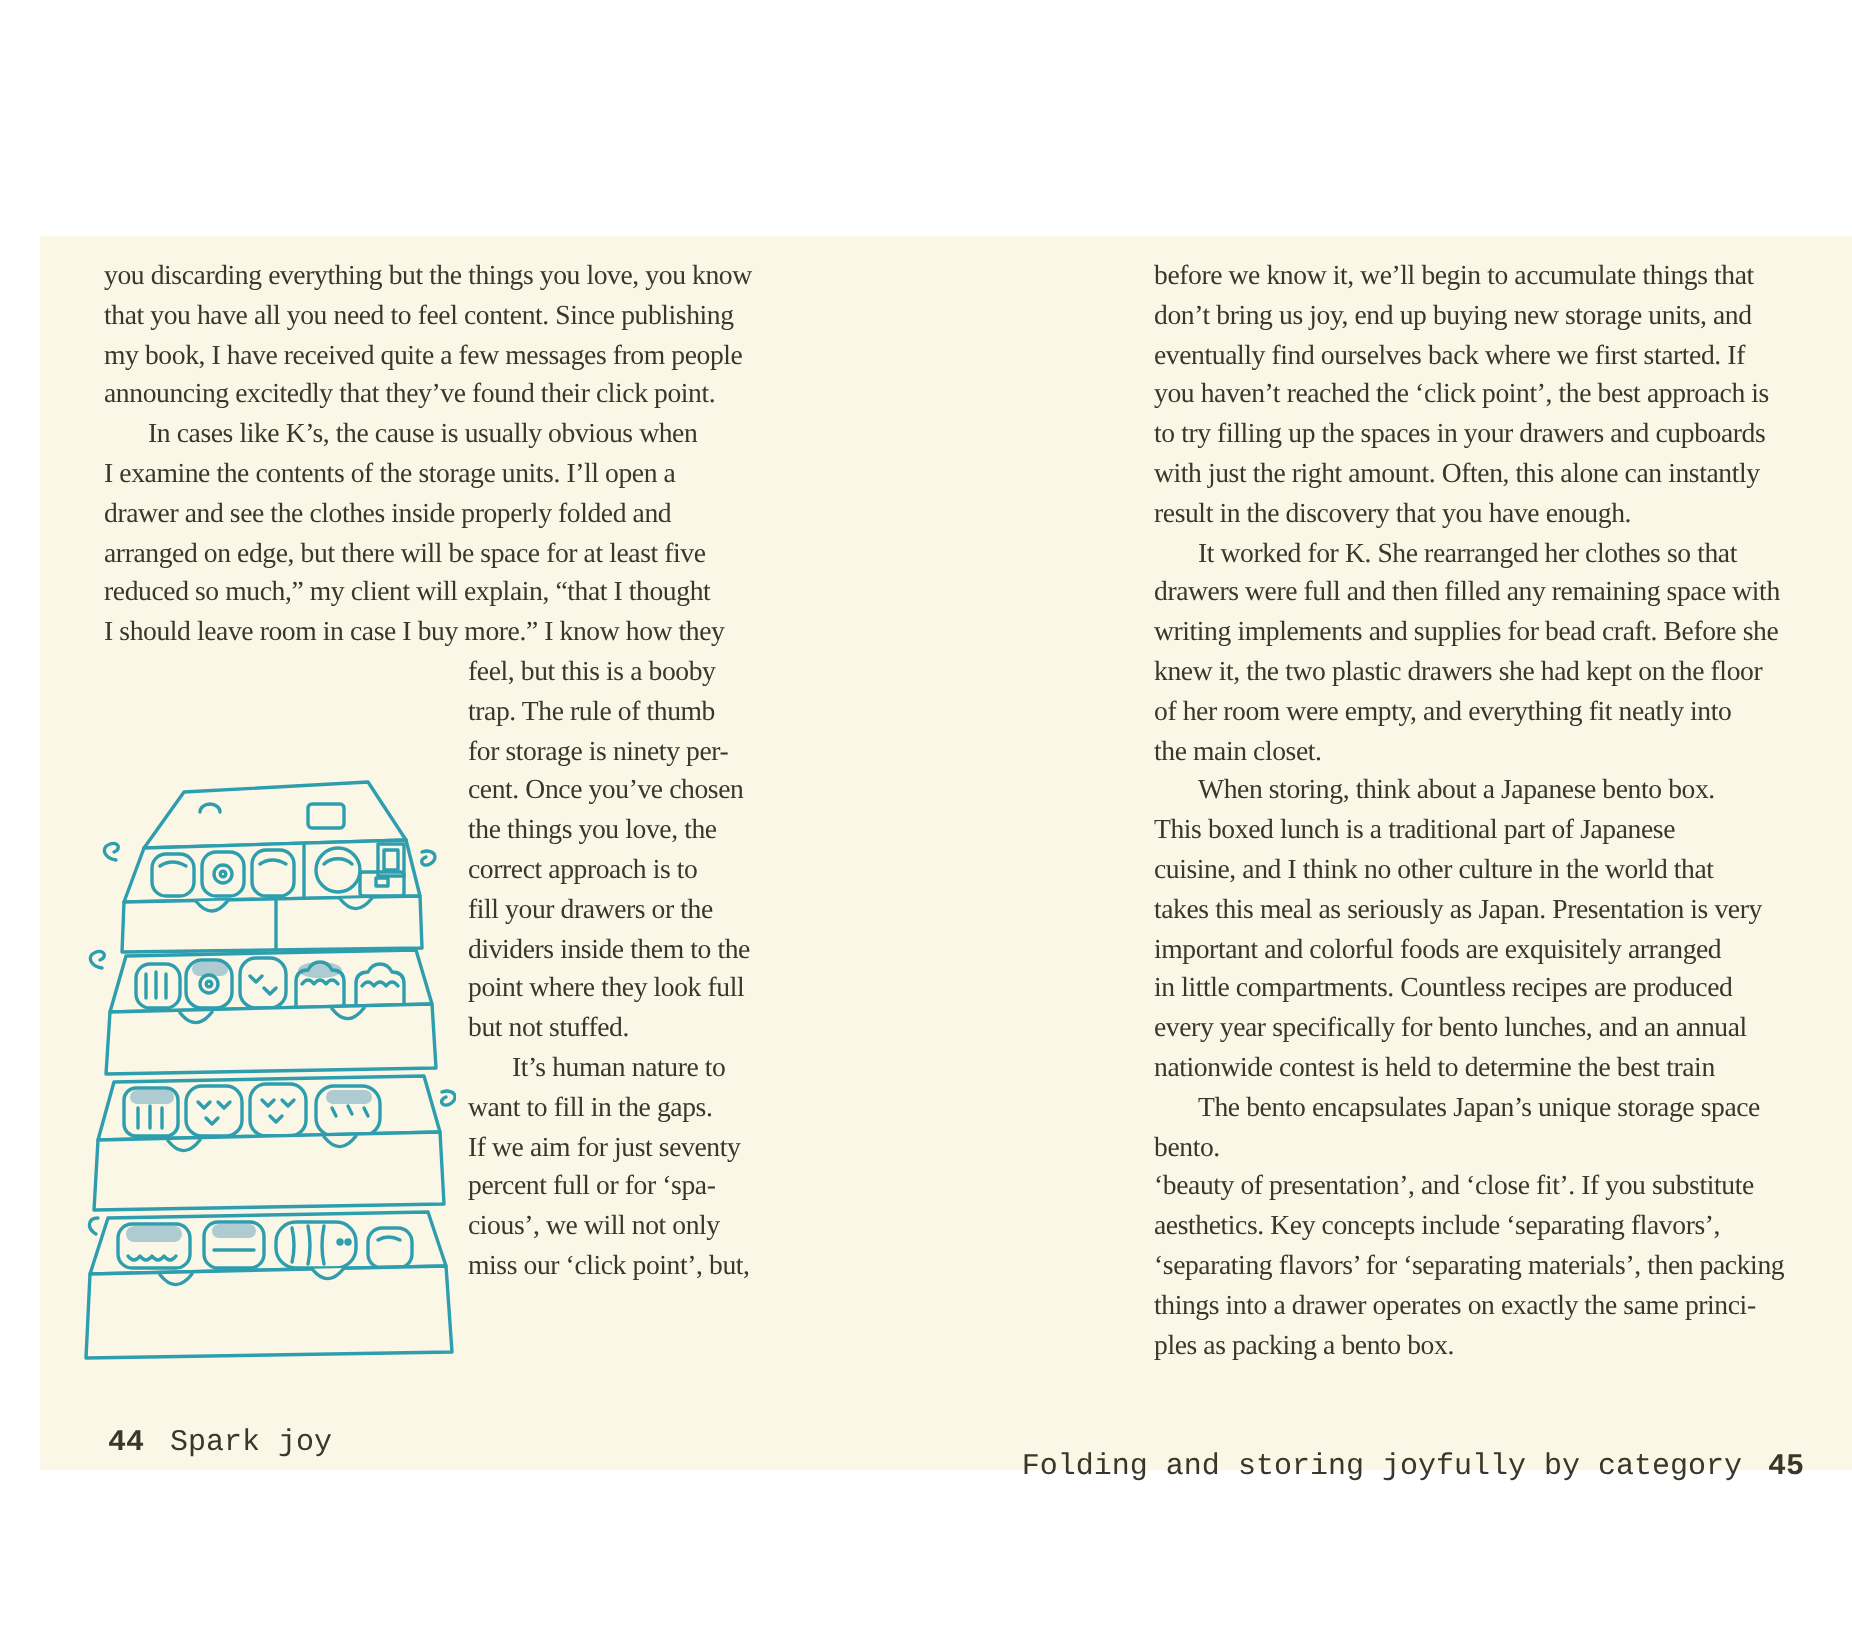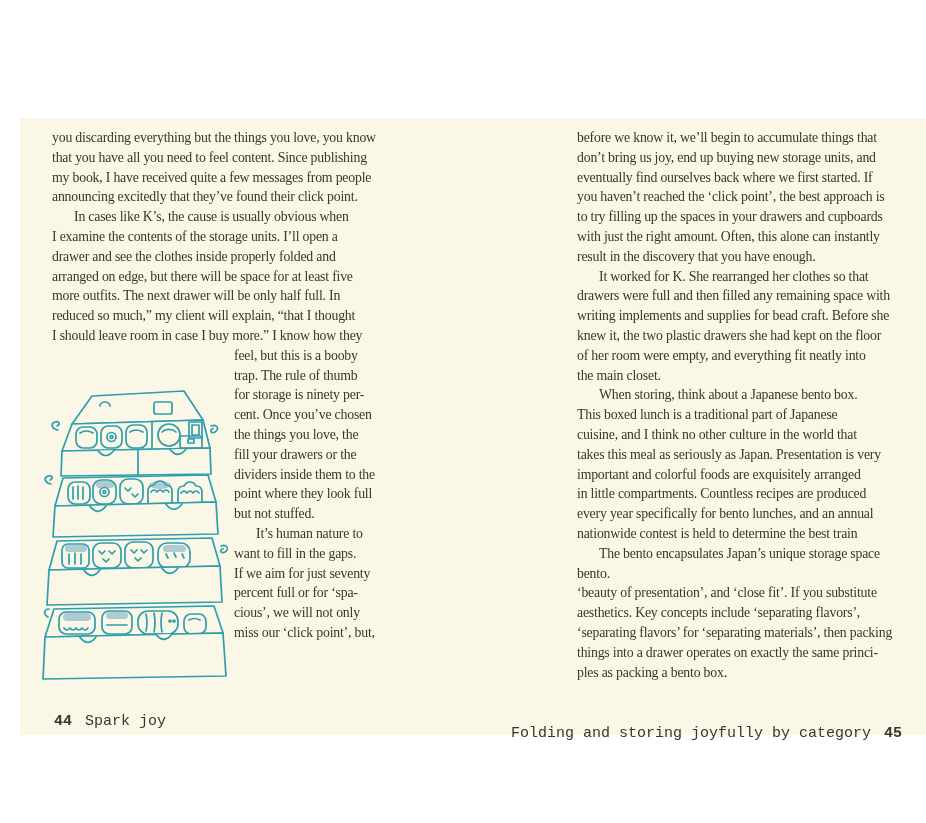--- a/index.html
+++ b/index.html
@@ -56,28 +56,28 @@
 
     <div class="text-col left">
         <div class="line">you discarding everything but the things you love, you know</div>
         <div class="line">that you have all you need to feel content. Since publishing</div>
         <div class="line">my book, I have received quite a few messages from people</div>
         <div class="line">announcing excitedly that they’ve found their click point.</div>
         <div class="line indent">In cases like K’s, the cause is usually obvious when</div>
         <div class="line">I examine the contents of the storage units. I’ll open a</div>
         <div class="line">drawer and see the clothes inside properly folded and</div>
         <div class="line">arranged on edge, but there will be space for at least five</div>
-        <div class="line">more outfits. The next drawer will be only half full. In</div>
         <div class="line">reduced so much,” my client will explain, “that I thought</div>
         <div class="line">I should leave room in case I buy more.” I know how they</div>
         <div class="line narrow">feel, but this is a booby</div>
         <div class="line narrow">trap. The rule of thumb</div>
         <div class="line narrow">for storage is ninety per-</div>
         <div class="line narrow">cent. Once you’ve chosen</div>
         <div class="line narrow">the things you love, the</div>
+        <div class="line narrow">correct approach is to</div>
         <div class="line narrow">fill your drawers or the</div>
         <div class="line narrow">dividers inside them to the</div>
         <div class="line narrow">point where they look full</div>
         <div class="line narrow">but not stuffed.</div>
         <div class="line narrow indent">It’s human nature to</div>
         <div class="line narrow">want to fill in the gaps.</div>
         <div class="line narrow">If we aim for just seventy</div>
         <div class="line narrow">percent full or for ‘spa-</div>
         <div class="line narrow">cious’, we will not only</div>
         <div class="line narrow">miss our ‘click point’, but,</div>

